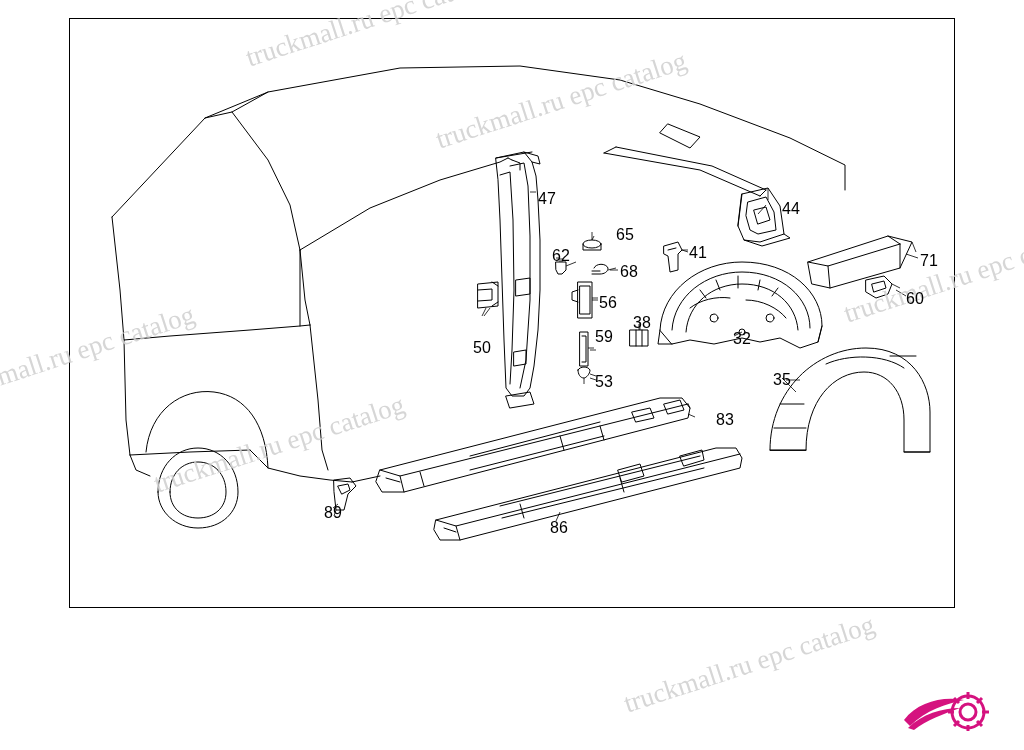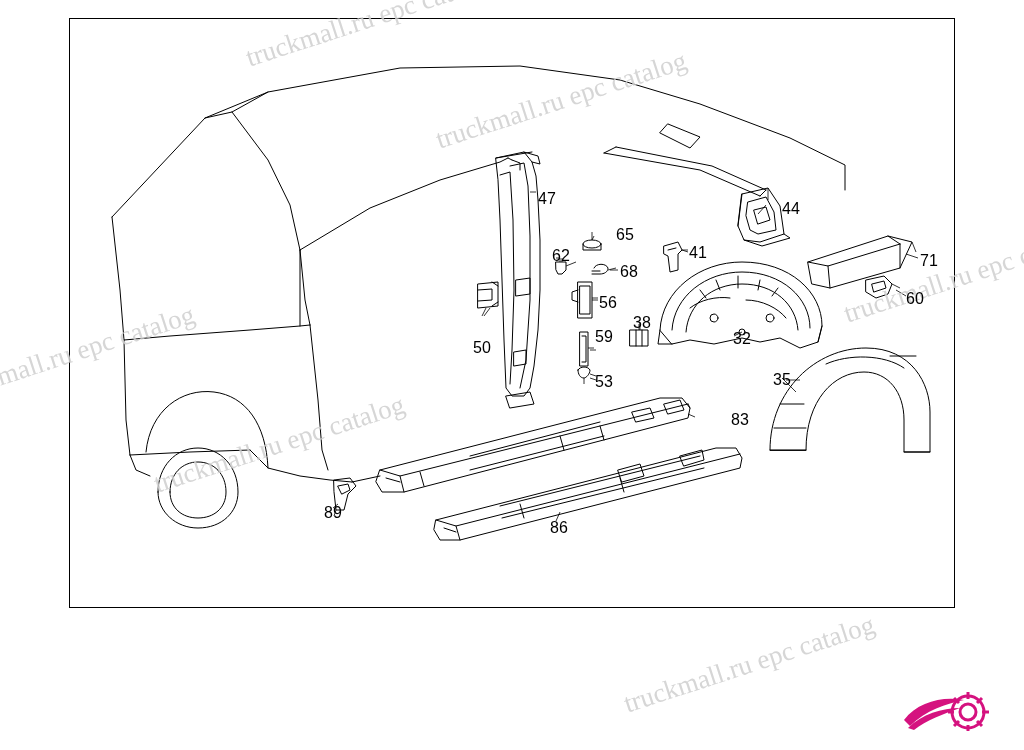--- a/index.html
+++ b/index.html
@@ -339,21 +339,21 @@
   <div class="callout" style="left:552px; top:247px;">62</div>
   <div class="callout" style="left:620px; top:263px;">68</div>
   <div class="callout" style="left:906px; top:290px;">60</div>
   <div class="callout" style="left:599px; top:294px;">56</div>
   <div class="callout" style="left:473px; top:326px;margin-top:13px;">50</div>
   <div class="callout" style="left:633px; top:314px;">38</div>
   <div class="callout" style="left:733px; top:330px;">32</div>
   <div class="callout" style="left:595px; top:328px;">59</div>
   <div class="callout" style="left:773px; top:371px;">35</div>
   <div class="callout" style="left:595px; top:373px;">53</div>
-  <div class="callout" style="left:695px; top:411px;padding-left:36px;">83</div>
+  <div class="callout" style="left:680px; top:411px;padding-left:36px;">83</div>
   <div class="callout" style="left:550px; top:519px;">86</div>
   <div class="callout" style="left:324px; top:504px;">89</div>
 
   <div class="logo">
     <svg class="logo-mark" viewBox="0 0 96 42">
       <g fill="none" stroke="#d5127f" stroke-width="3">
         <circle cx="66" cy="22" r="16"></circle>
         <circle cx="66" cy="22" r="8"></circle>
       </g>
       <g stroke="#d5127f" stroke-width="3">

